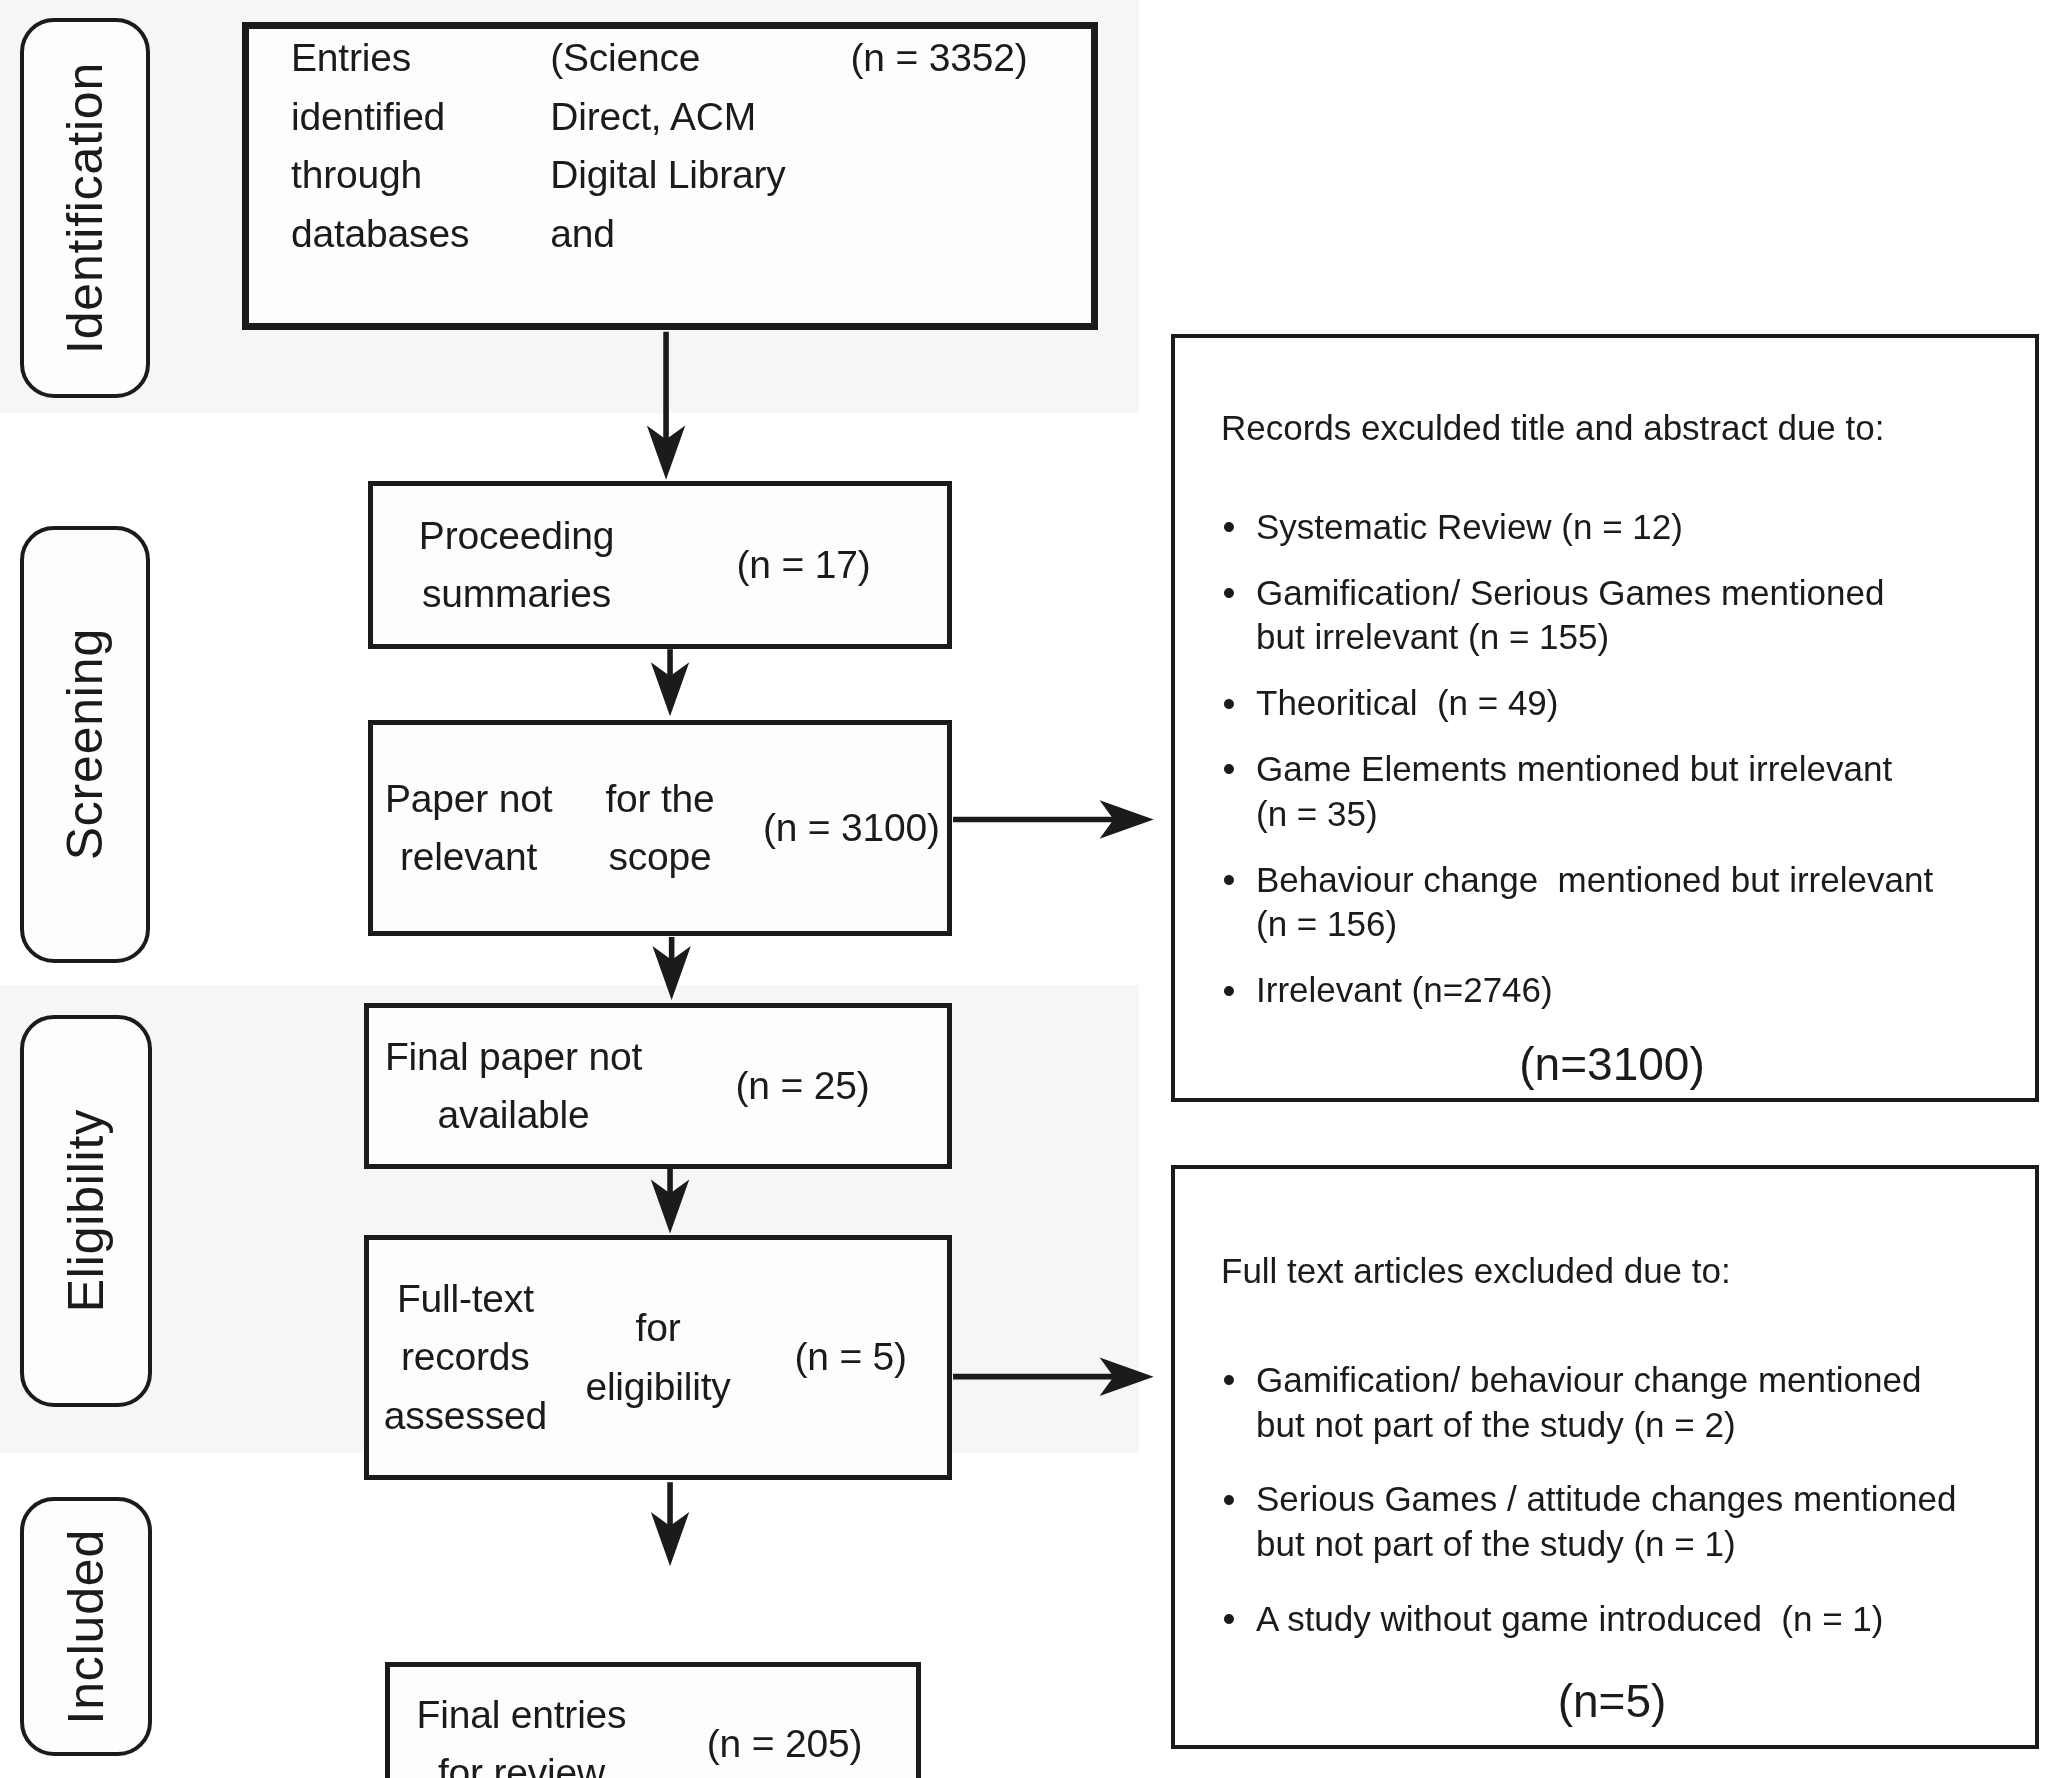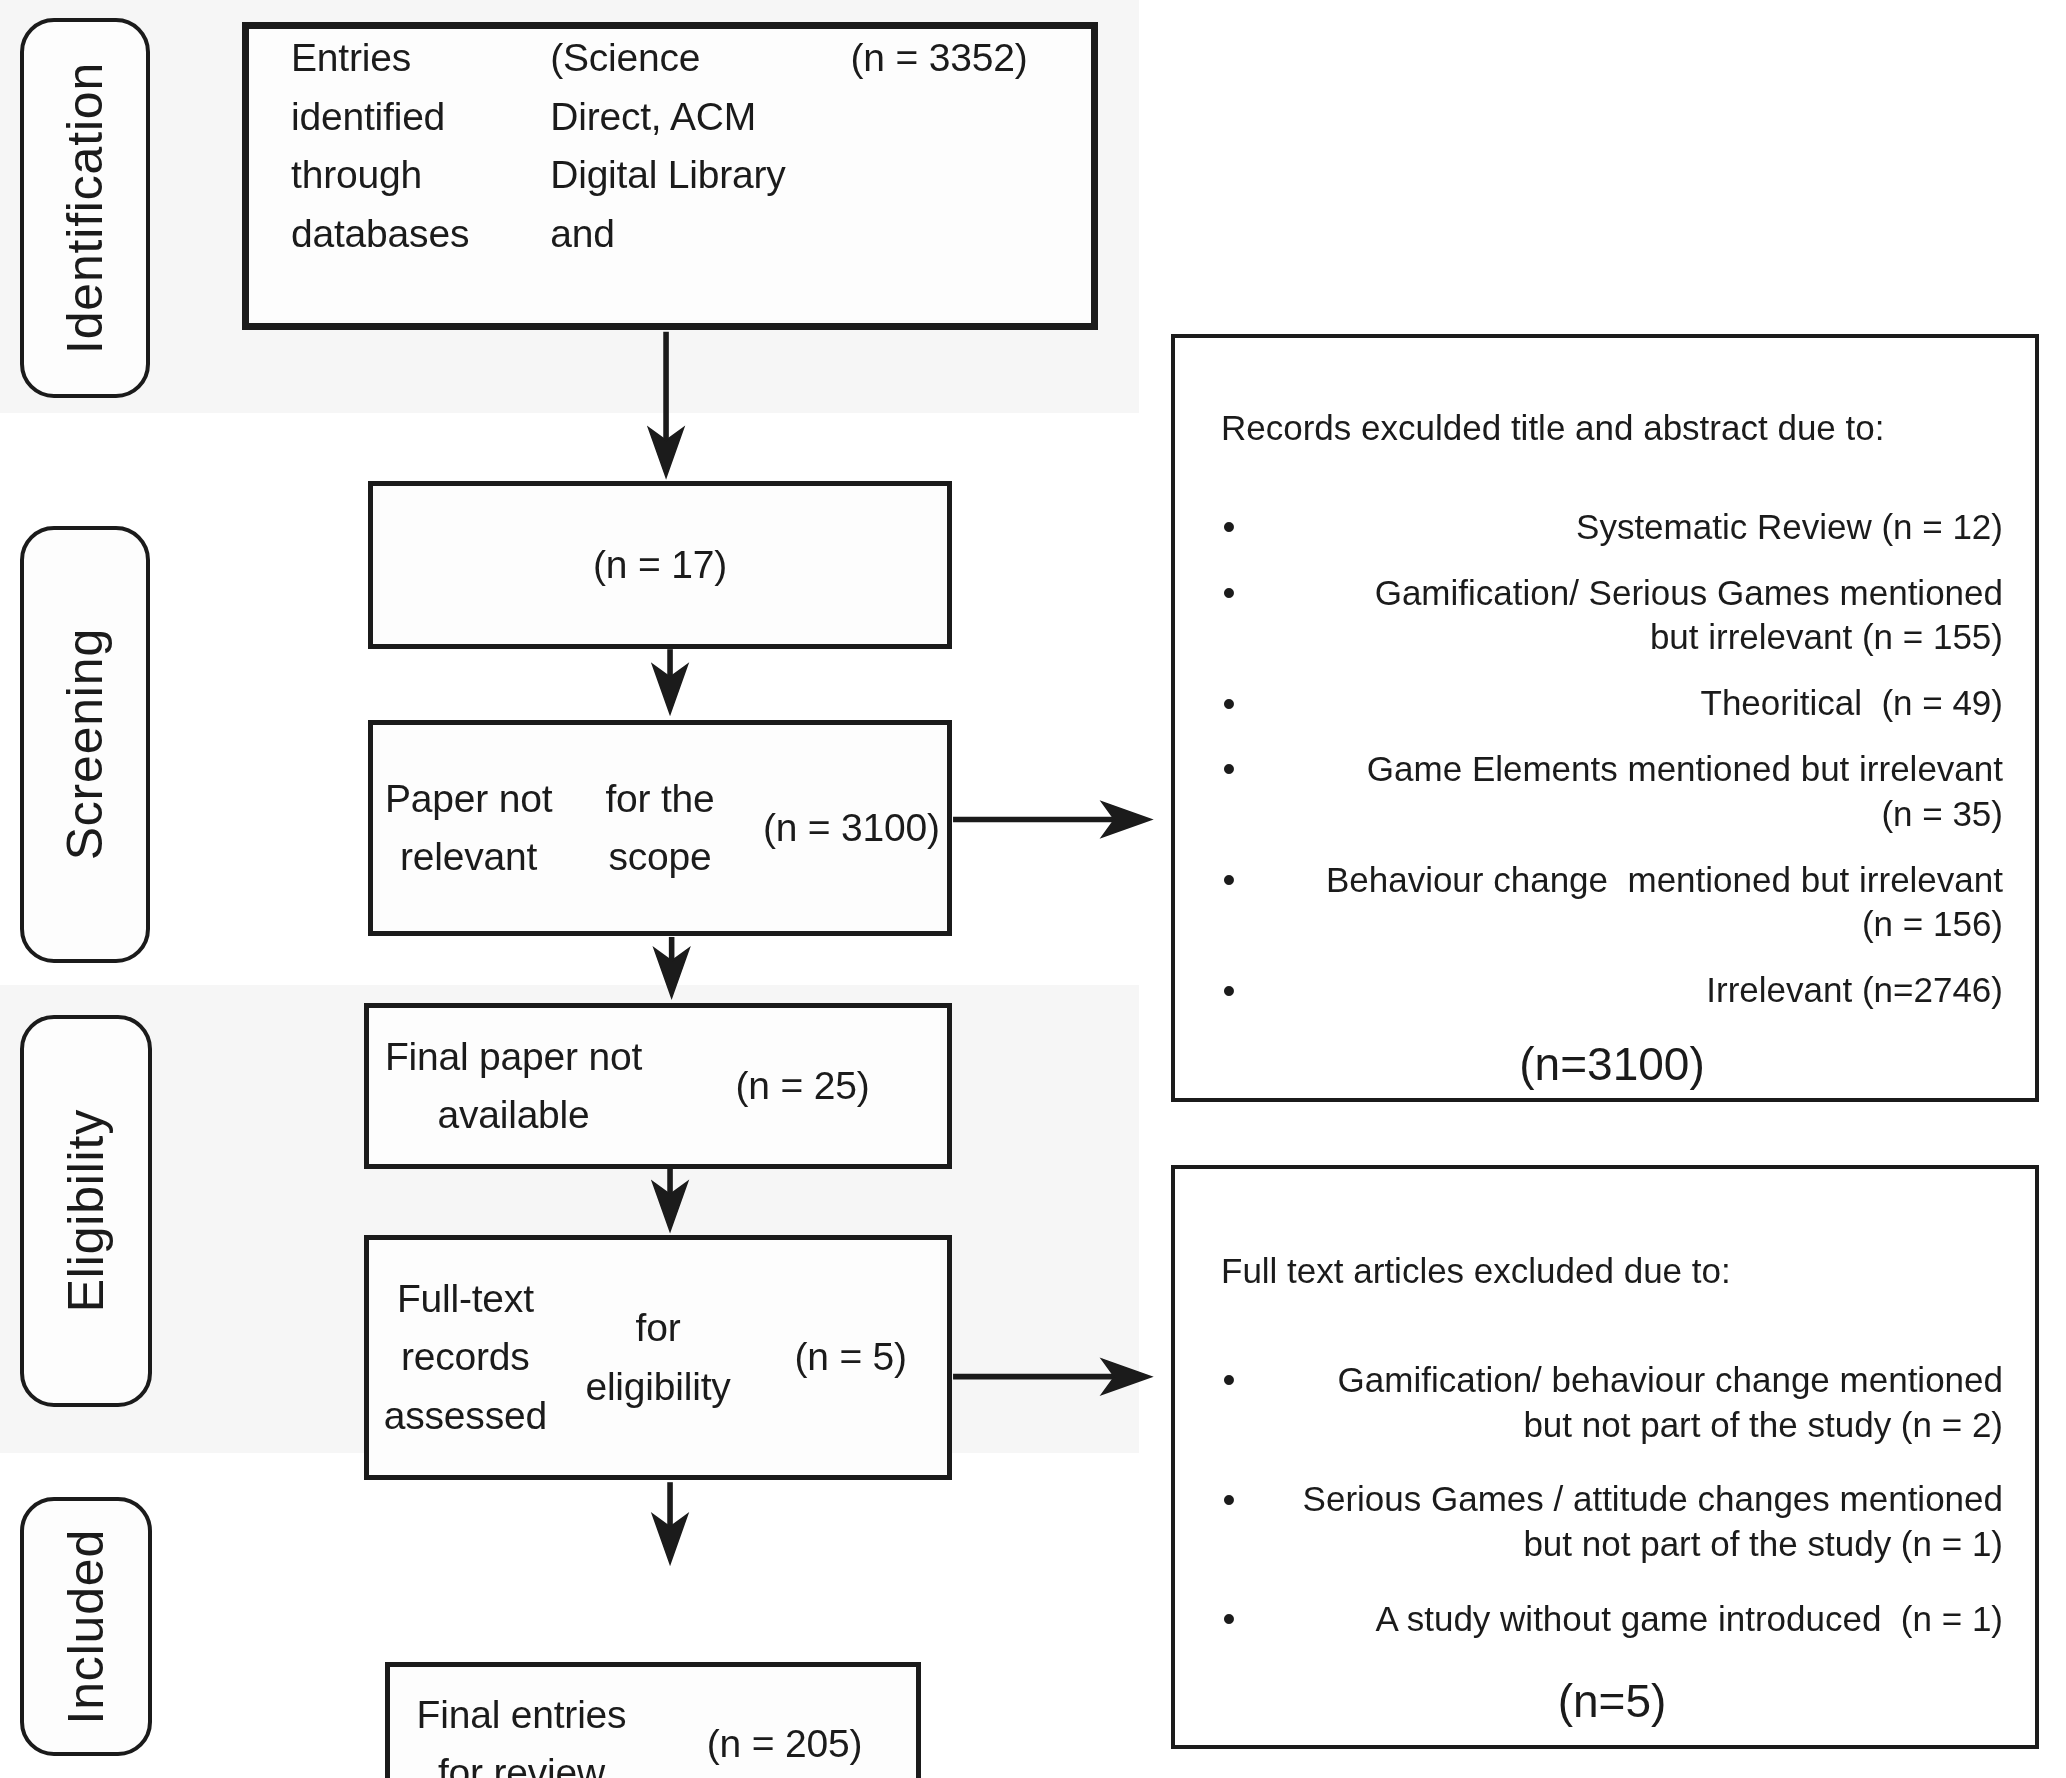--- a/index.html
+++ b/index.html
@@ -15,21 +15,21 @@
         display:flex;justify-content:center;align-items:center;
         font-size:39px;line-height:1.5;letter-spacing:-0.2px;}
   .fbox .ln{display:block;width:100%;text-align:center;}
   #flow-box-0{border-width:7.2px;align-items:flex-start;padding:0 22.4px 0 42px;}
   #flow-box-0 .ln{text-align:left;}
   #flow-box-0 .ln.center{text-align:center;}
   .xbox{position:absolute;background:#ffffff;border:4.8px solid #1b1b1b;box-sizing:border-box;
         font-size:35px;line-height:1.28;}
   .xbox .title{display:block;}
   .xbox ul{list-style:none;margin:0;padding:0;}
-  .xbox li{position:relative;padding-left:35px;text-align:right;}
+  .xbox li{position:relative;padding-left:35px;}
   .xbox li::before{content:"\2022";position:absolute;left:1.6px;top:-1.6px;font-size:37px;}
   .xbox .ln{display:block;}
   .xbox .total{text-align:center;font-size:46px;}
   #exclusion-box-0{left:1171px;top:334px;width:868px;height:768px;padding:68px 32px 24px 46px;}
   #exclusion-box-0 .title{margin-bottom:54px;}
   #exclusion-box-0 li{margin-bottom:21px;}
   #exclusion-box-0 .total{margin-top:22.4px;}
   #exclusion-box-1{left:1171px;top:1165px;width:868px;height:584px;padding:80px 32px 24px 46px;}
   #exclusion-box-1 .title{margin-bottom:64px;}
   #exclusion-box-1 li{margin-bottom:30px;}
@@ -57,20 +57,21 @@
     <span class="stage-text">Included</span>
   </div>
 
   <div class="fbox" id="flow-box-0" style="left:242px;top:22.4px;width:856px;height:308px;">
     <span class="ln">Entries identified through databases</span>
     <span class="ln">(Science Direct, ACM Digital Library and</span>
     <span class="ln center">(n = 3352)</span>
   </div>
 
   <div class="fbox" style="left:368px;top:481px;width:584px;height:168px;">
+    <span class="ln">Proceeding summaries</span>
     <span class="ln">(n = 17)</span>
   </div>
 
   <div class="fbox" style="left:368px;top:720px;width:584px;height:216px;">
     <span class="ln">Paper not relevant</span>
     <span class="ln">for the scope</span>
     <span class="ln">(n = 3100)</span>
   </div>
 
   <div class="fbox" style="left:364px;top:1003px;width:588px;height:166px;">

